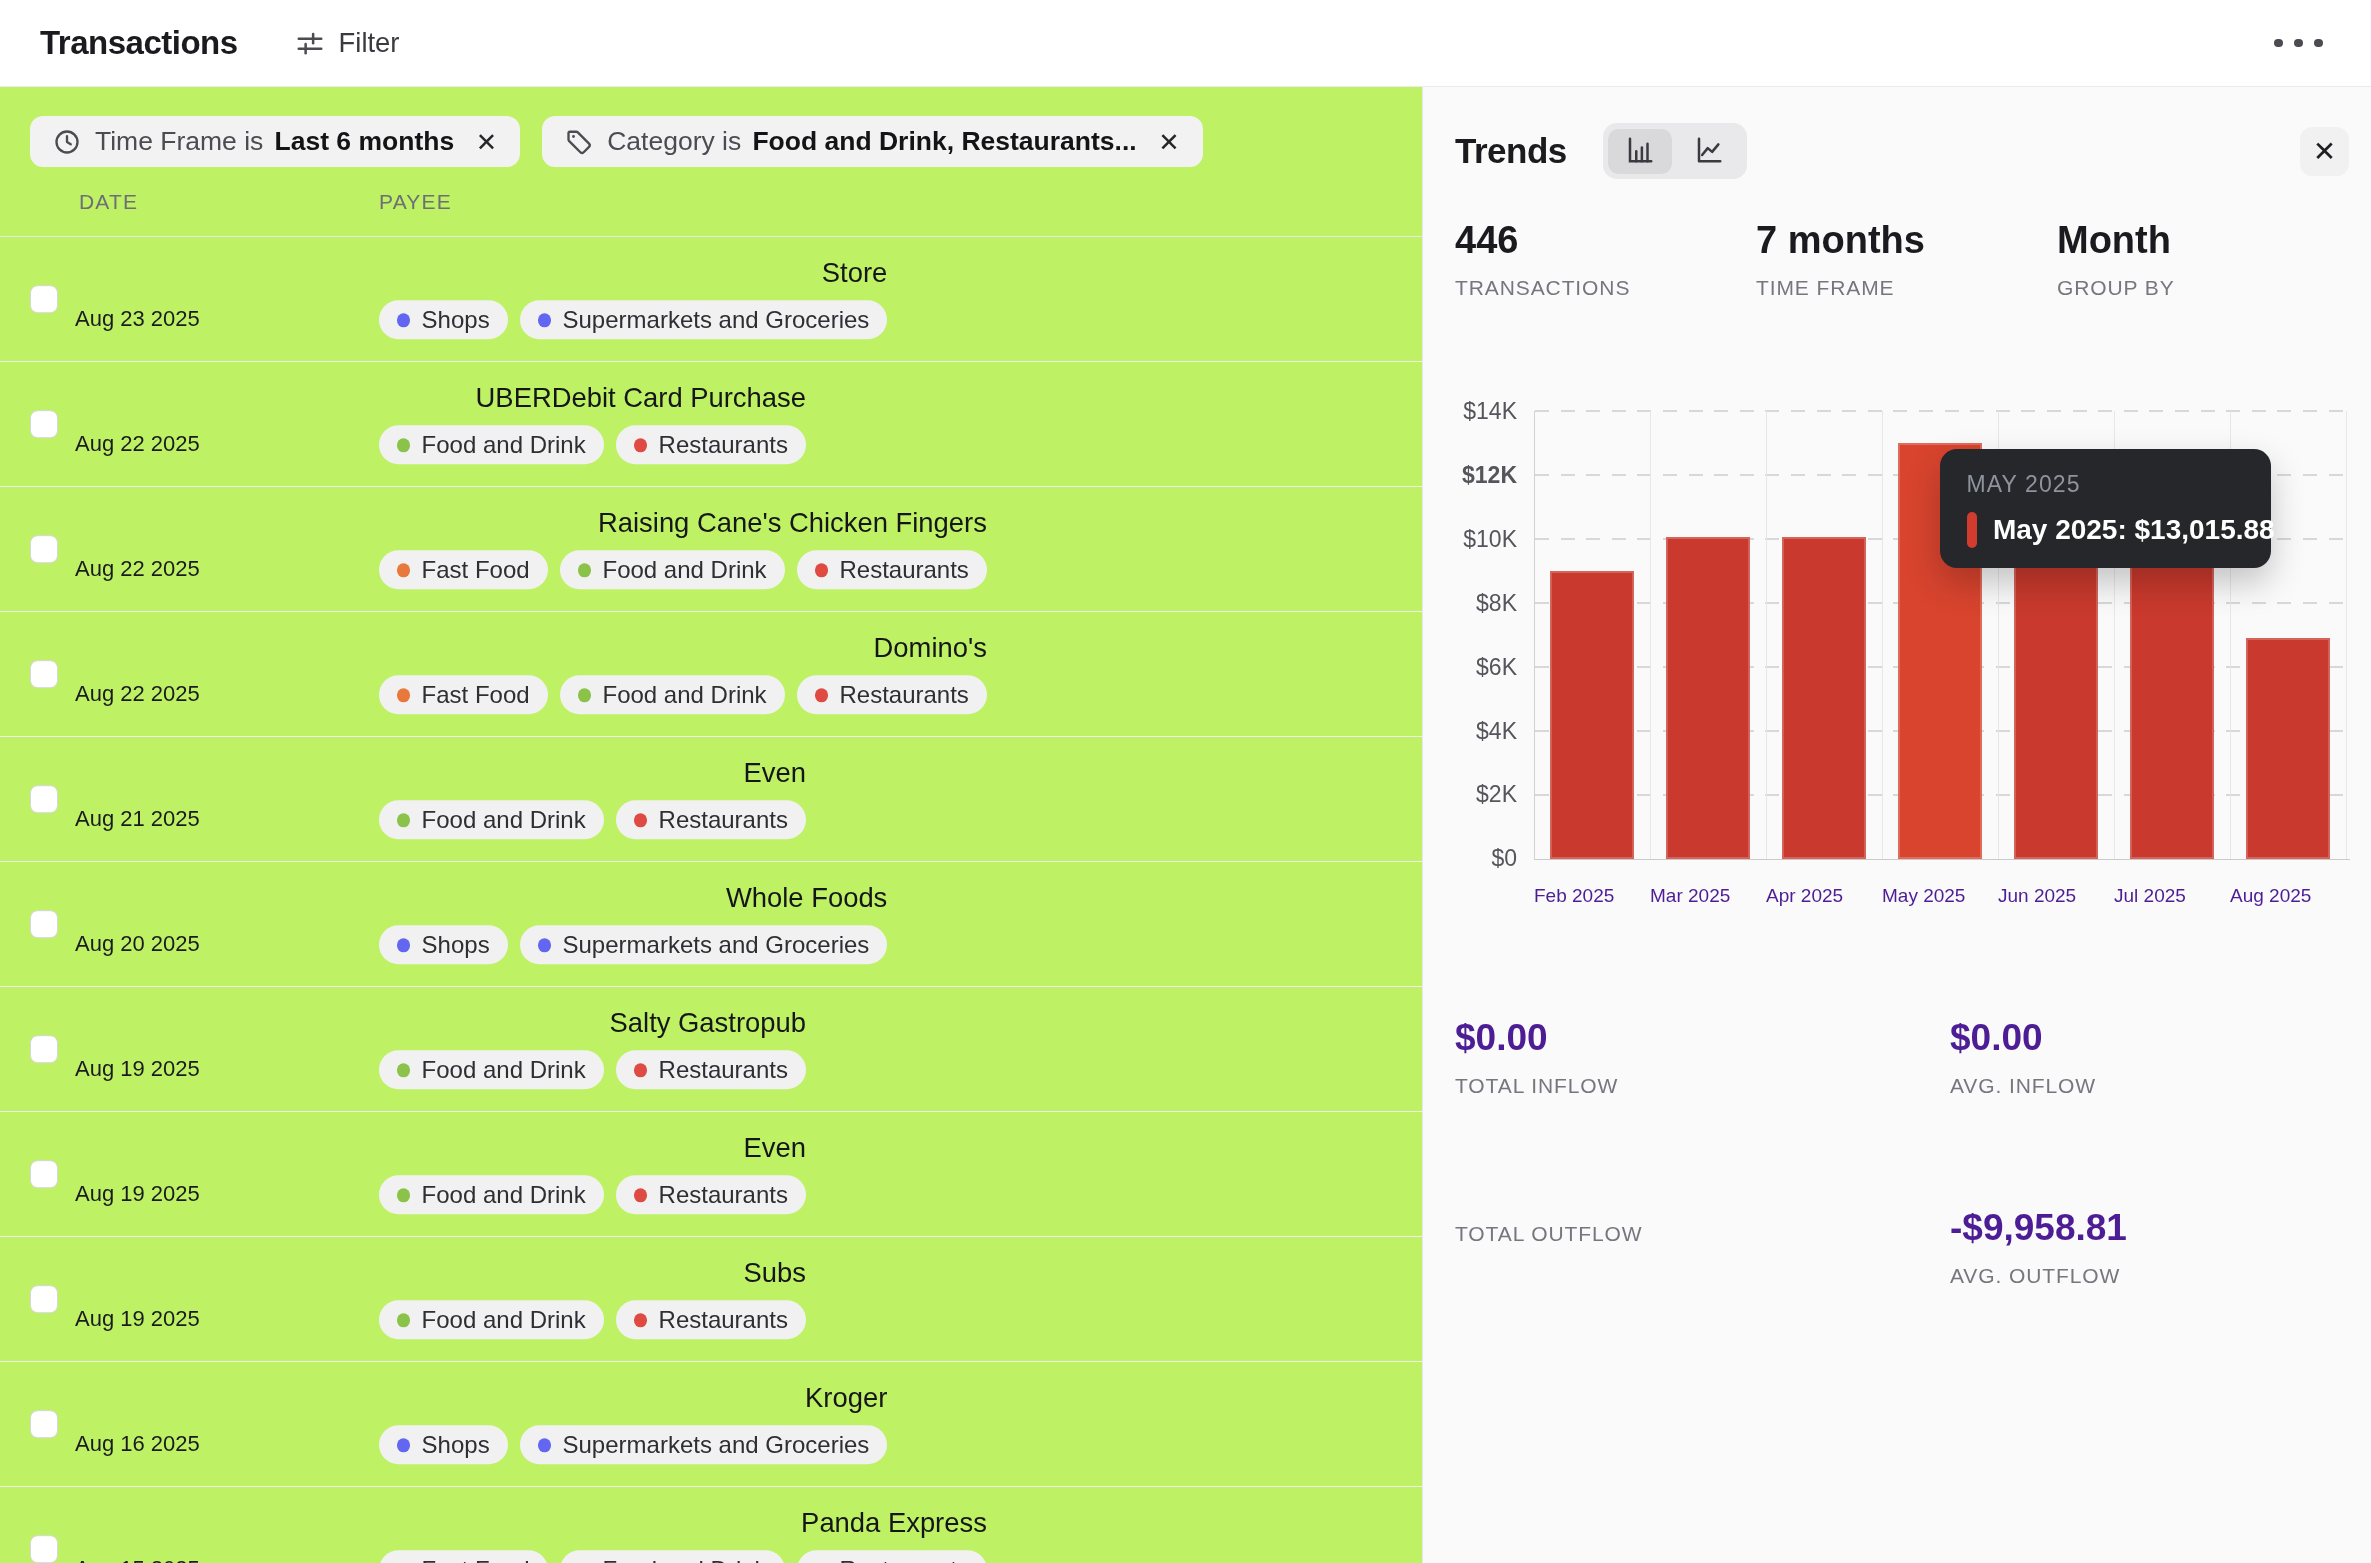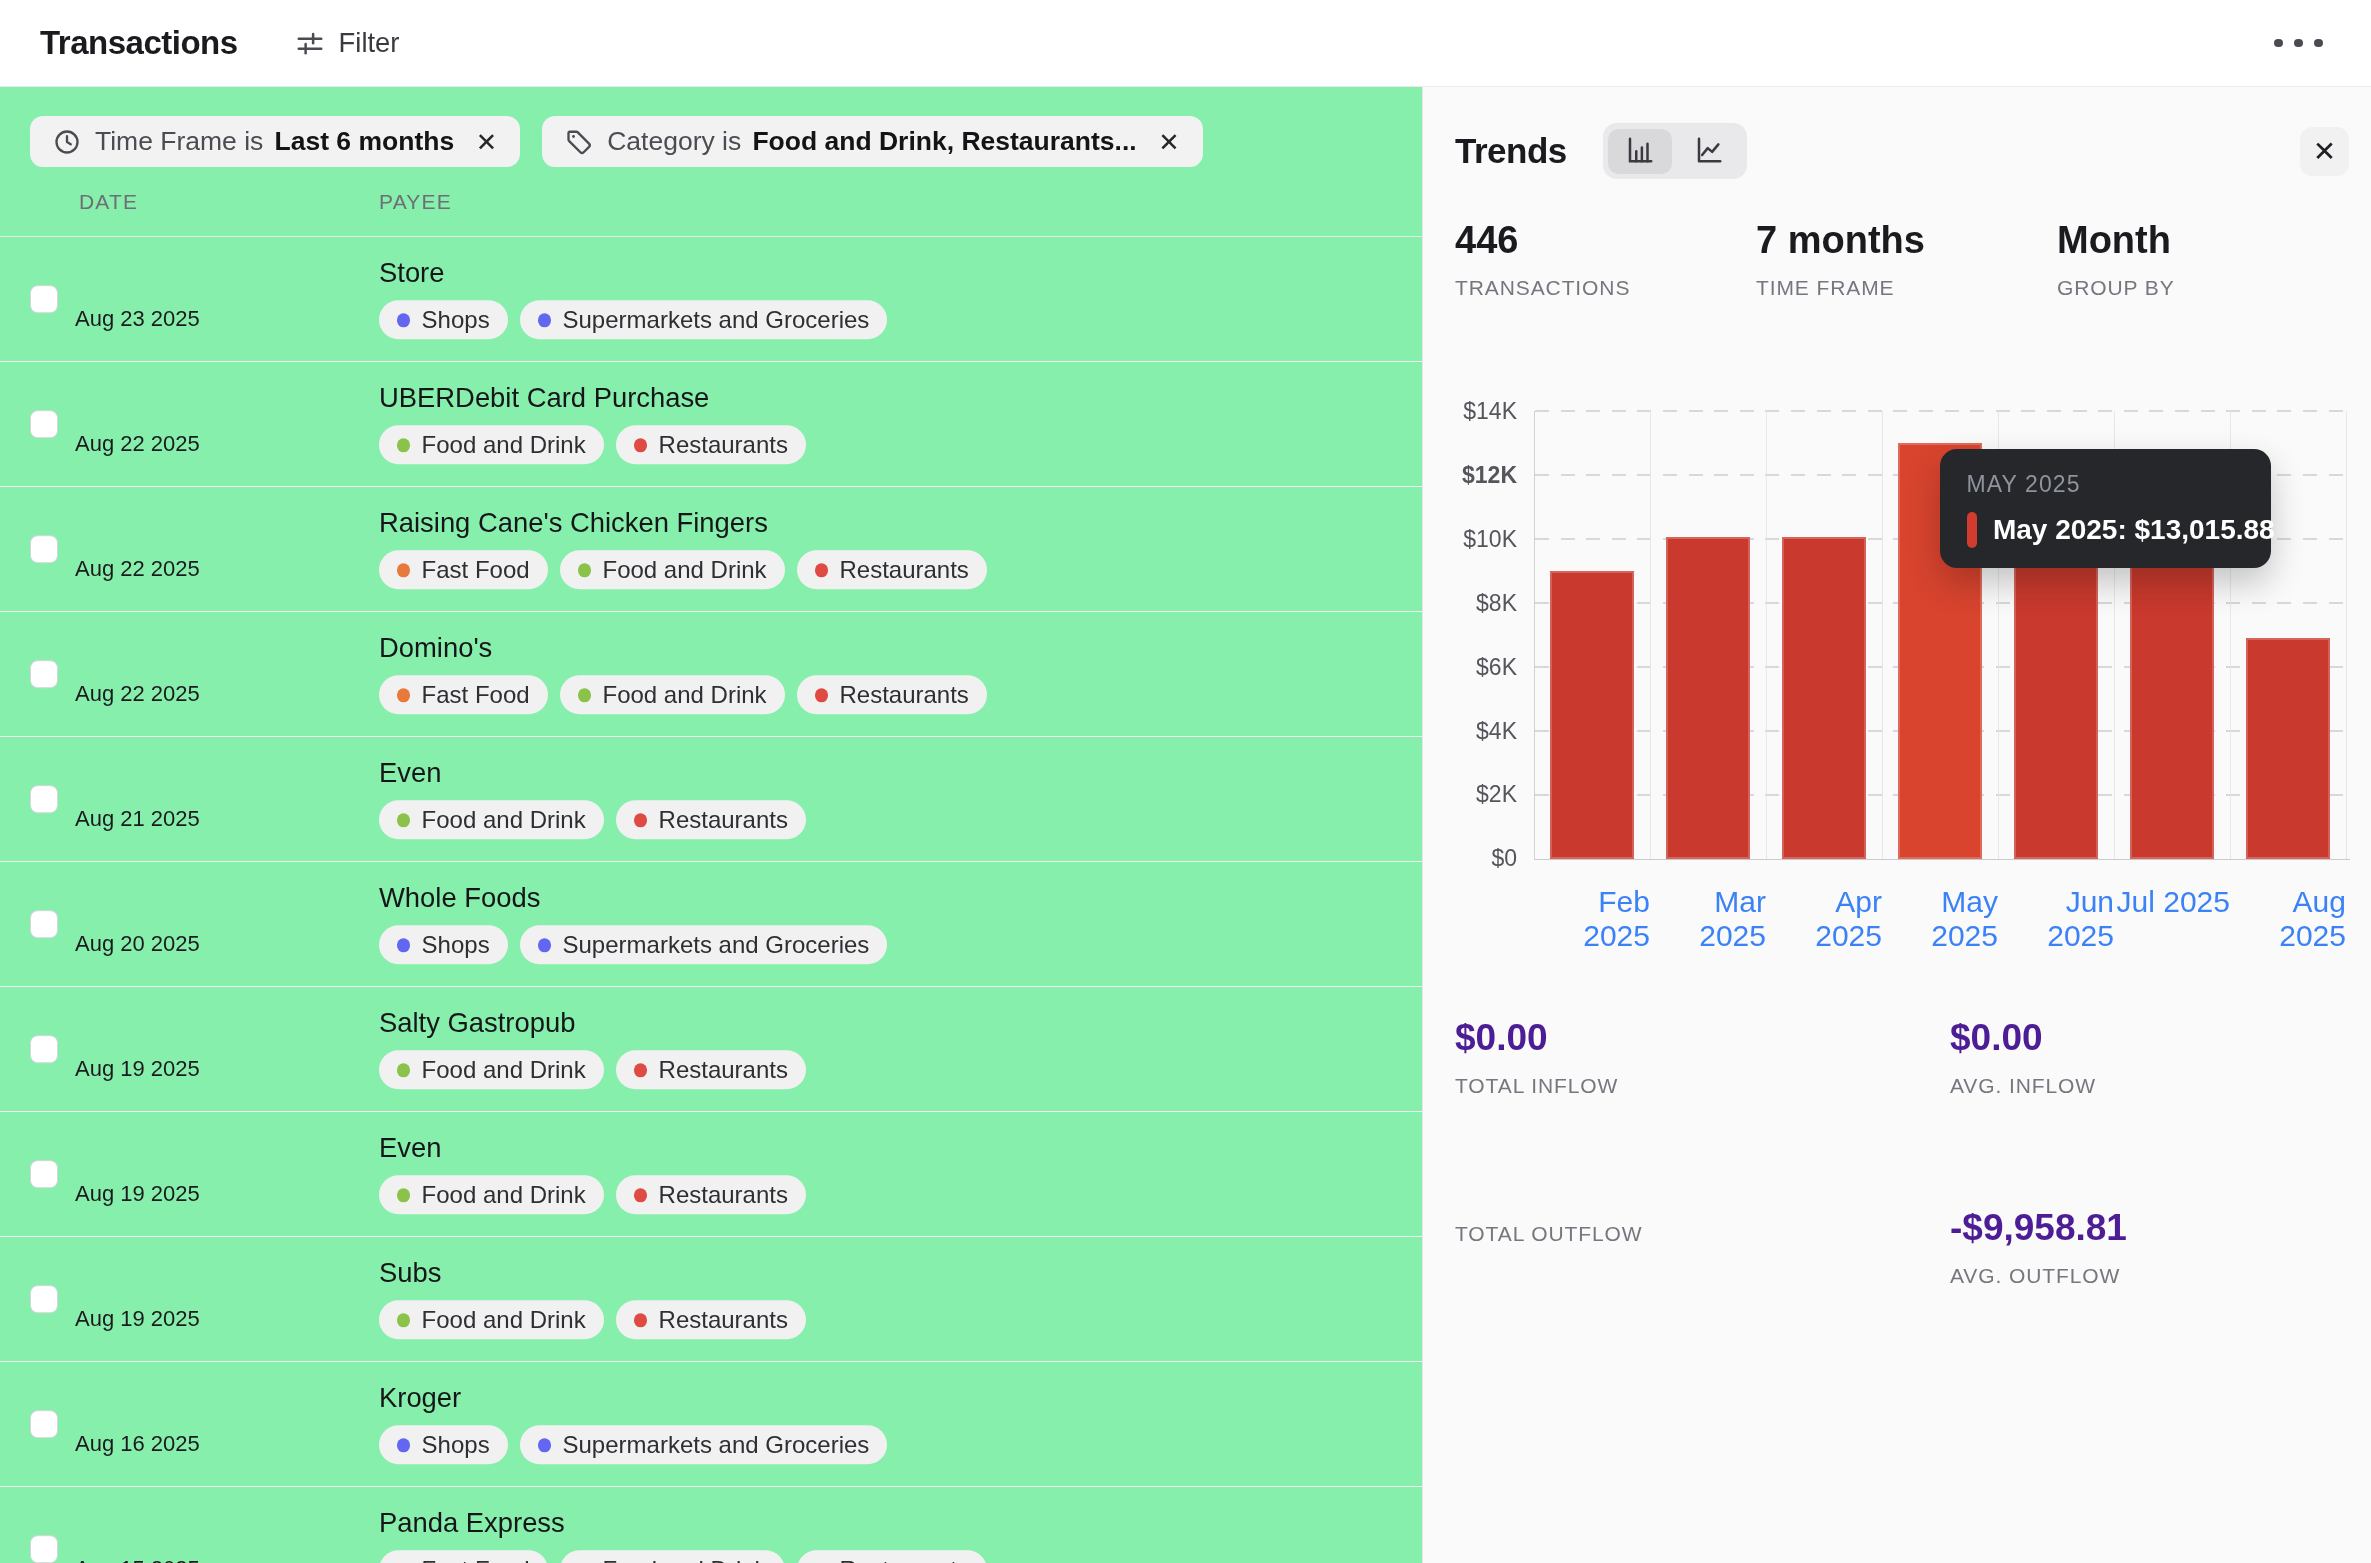--- a/index.html
+++ b/index.html
@@ -10,21 +10,21 @@
   .topbar{position:absolute;top:0;left:0;right:0;height:87px;background:#fff;
           border-bottom:0.9px solid #ebebec;display:flex;align-items:center;padding:0 40px;box-sizing:border-box;z-index:6;}
   .page-title{font-size:33px;font-weight:700;letter-spacing:-0.5px;margin:0;}
   .filter-btn{display:flex;align-items:center;gap:14px;margin-left:57px;font-size:27.4px;color:#3a3a41;cursor:pointer;}
   .filter-btn svg{display:block;}
   .more-btn{margin-left:auto;display:flex;gap:11.4px;align-items:center;cursor:pointer;padding:9.5px;}
   .more-btn i{width:8.5px;height:8.5px;border-radius:50%;background:#4b4b52;display:block;}
 
   
   .content{position:absolute;top:87px;left:0;right:0;bottom:0;}
-  .transactions{position:absolute;left:0;top:0;width:1422px;height:100%;background:#86efac;overflow:hidden;}
+  .transactions{position:absolute;left:0;top:0;width:1422px;height:100%;background:#bef264;overflow:hidden;text-align:right;}
   .trends{position:absolute;left:1422px;top:0;right:0;height:100%;background:#fafafa;
           border-left:0.9px solid #e7e7e9;box-sizing:border-box;}
 
   
   .pills{position:absolute;top:29px;left:30px;display:flex;gap:22px;}
   .pill{display:inline-flex;align-items:center;gap:14px;height:51px;padding:0 23px;background:#f2f2f3;
         border-radius:13.2px;font-size:26.5px;color:#4b4b52;white-space:nowrap;cursor:pointer;}
   .pill b{color:#141417;font-weight:700;margin-left:3.8px;}
   .pill .pill-x{font-size:25.6px;color:#27272b;margin-left:7.6px;font-weight:400;cursor:pointer;}
   .pill svg{display:block;}
@@ -65,21 +65,21 @@
   .plot{position:absolute;left:79px;top:0;width:815px;height:448px;
         border-left:1.9px solid #d2d2d6;border-bottom:1.9px solid #c9c9ce;box-sizing:content-box;}
   .gridline{position:absolute;left:0;width:815px;height:1.9px;
             background:repeating-linear-gradient(90deg,#d8d8db 0 14px,transparent 14px 25.6px);}
   .slots{position:absolute;inset:0;display:flex;}
   .slot{position:relative;width:116px;flex:none;border-right:0.9px solid #e7e7ea;box-sizing:border-box;}
   .bar{position:absolute;bottom:0;left:15px;width:84px;background:#c9392d;
        box-shadow:inset 0 0 0 1.9px rgba(255,255,255,.22);cursor:pointer;}
   .bar.hl{background:#d8442e;}
   .xlabels{position:absolute;left:79px;top:474px;width:815px;display:flex;}
-  .xlabels span{width:116px;flex:none;text-align:right;font-size:30px;color:#3b82f6;}
+  .xlabels span{width:116px;flex:none;text-align:left;font-size:19px;color:#4c1d95;}
 
   .tooltip{position:absolute;left:485px;top:38px;width:331px;box-sizing:border-box;background:#26272b;
            border-radius:17px;padding:22px 26.5px 20px;z-index:10;box-shadow:0 15px 34px rgba(0,0,0,.22);}
   .tt-header{font-size:23px;letter-spacing:1.1px;color:#8e939d;}
   .tt-row{margin-top:14px;display:flex;align-items:center;gap:16px;}
   .tt-chip{width:10.4px;height:36px;border-radius:5.7px;background:#d23c2e;flex:none;}
   .tt-label{color:#fff;font-size:28px;font-weight:700;white-space:nowrap;}
 
   
   .summary{position:absolute;left:32px;top:930px;display:grid;grid-template-columns:495px auto;row-gap:109px;}

